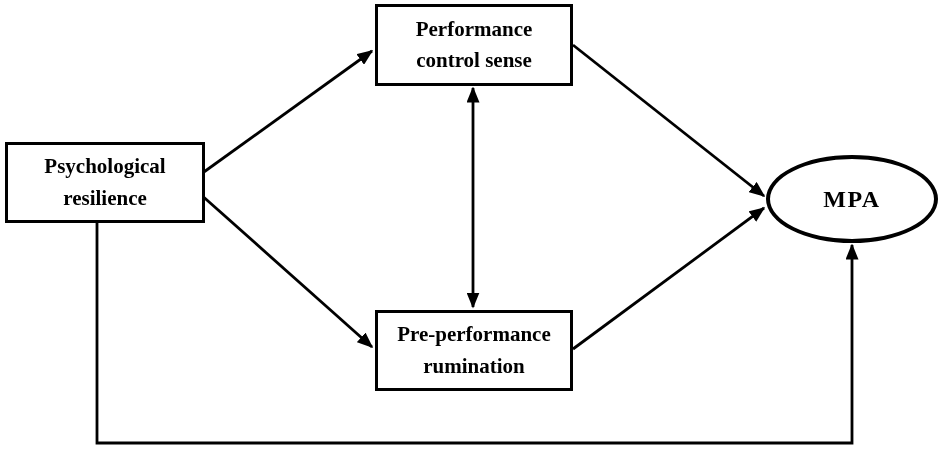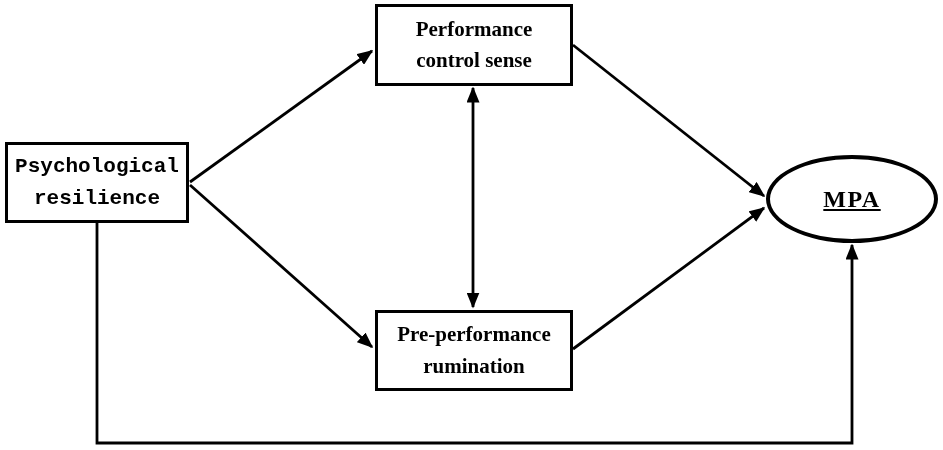--- a/index.html
+++ b/index.html
@@ -47,23 +47,22 @@
   .rect {
     border: 3px solid var(--line);
     background: var(--bg);
   }
   .ellipse {
     border: 4px solid var(--line);
     border-radius: 50%;
     background: var(--bg);
     font-size: 24px;
     letter-spacing: 1.5px;
-    text-decoration: underline;
   }
-  .node-resilience { left: 5px;   top: 142px; width: 184px; height: 81px; padding: 16px 8px; font-family: Liberation Mono, monospace; }
+  .node-resilience { left: 5px;   top: 142px; width: 200px; height: 81px; padding: 16px 8px; }
   .node-control    { left: 375px; top: 4px;   width: 198px; height: 82px; padding: 16px 4px; }
   .node-rumination { left: 375px; top: 310px; width: 198px; height: 81px; padding: 7px 2px; }
   .node-mpa        { left: 766px; top: 155px; width: 172px; height: 88px; }
 </style>
 </head>
 <body>
 
 <div class="canvas">
 
   <svg class="edges" viewBox="0 0 943 450" xmlns="http://www.w3.org/2000/svg">

